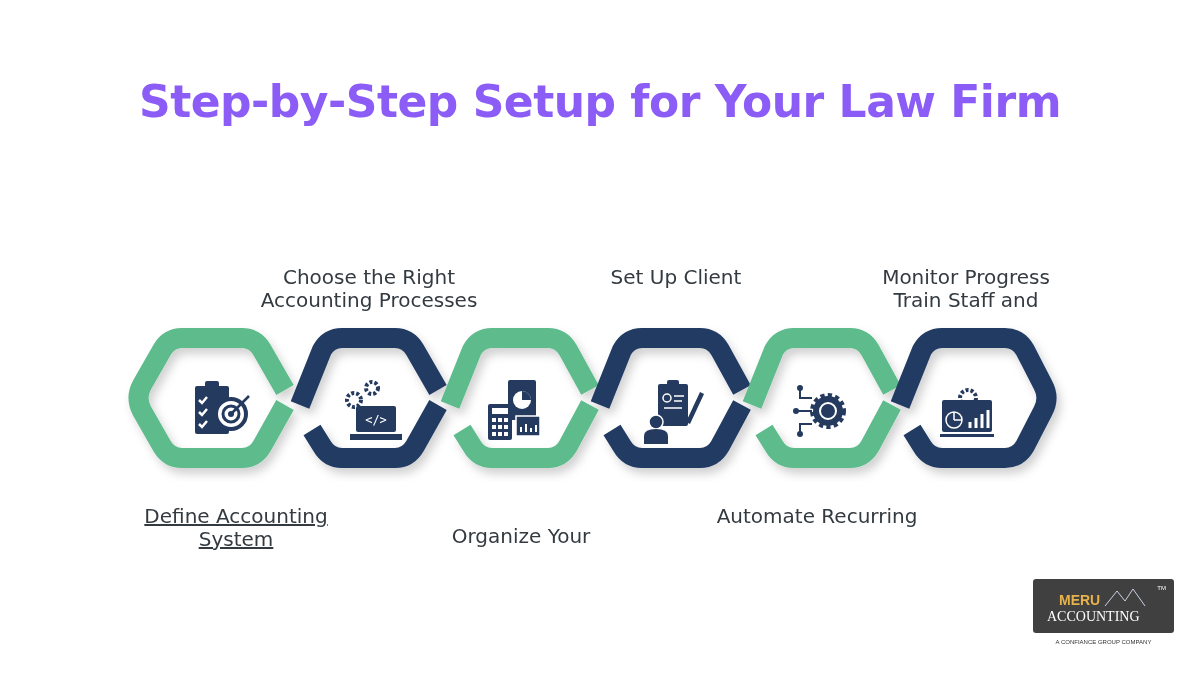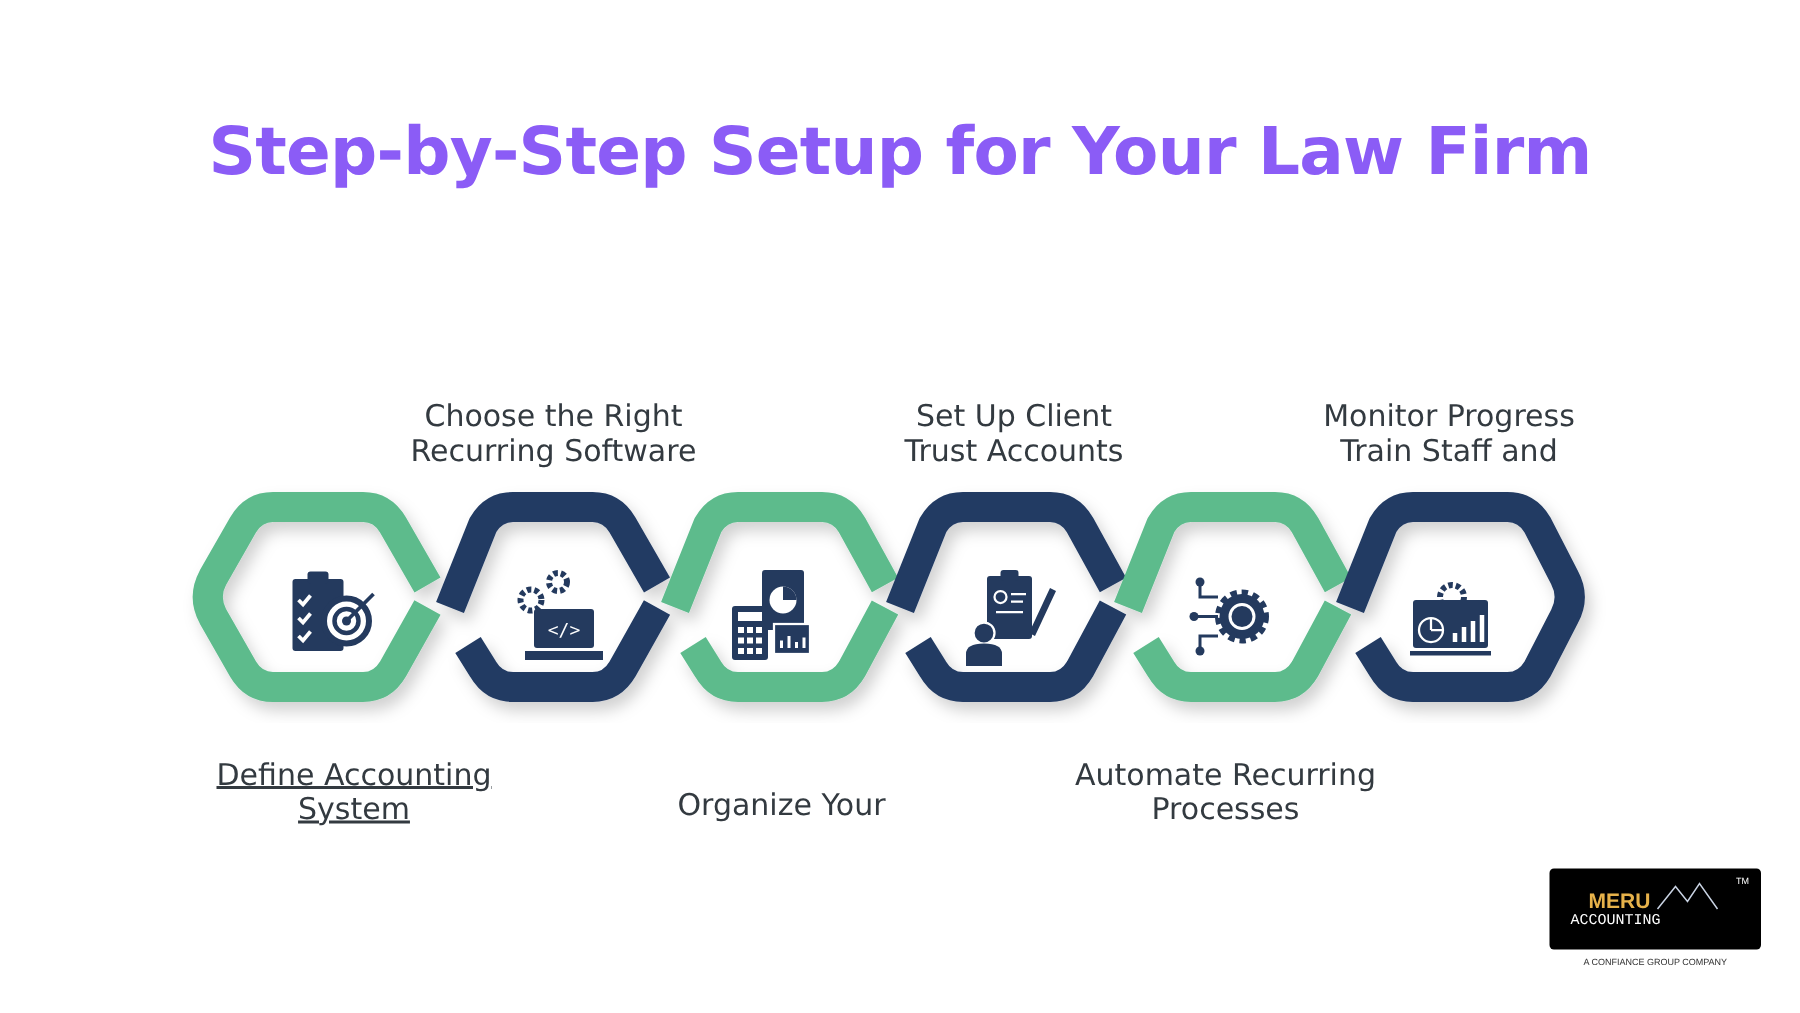--- a/index.html
+++ b/index.html
@@ -1,57 +1,55 @@
 <!DOCTYPE html>
 <html><head>
 <meta charset="utf-8">
 <style>
   html,body{margin:0;padding:0;background:#ffffff;}
   body{width:1200px;height:675px;position:relative;overflow:hidden;font-family:"DejaVu Sans","Liberation Sans",sans-serif;}
   .title{position:absolute;left:0;width:1200px;top:74px;text-align:center;color:#8b5cf6;font-weight:bold;font-size:44px;line-height:56px;letter-spacing:-0.5px;}
   .lbl{position:absolute;width:260px;text-align:center;color:#333a40;font-size:20px;line-height:23px;}
   .chain{position:absolute;left:0;top:0;}
   .icon{position:absolute;width:70px;height:70px;}
-  .logo{position:absolute;left:1033px;top:579px;width:141px;height:54px;background:#000000;border-radius:3px;}
+  .logo{position:absolute;left:1033px;top:579px;width:141px;height:54px;background:#404040;border-radius:3px;}
   .logo .meru{position:absolute;left:26px;top:13px;color:#e7b24a;font-weight:bold;font-size:14px;font-family:"Liberation Sans",sans-serif;}
-  .logo .acc{position:absolute;left:14px;top:30px;color:#ffffff;font-size:10px;font-family:Liberation Mono, monospace;text-align:right;}
+  .logo .acc{position:absolute;left:14px;top:30px;color:#ffffff;font-size:14px;font-family:Liberation Serif, serif;text-align:right;}
   .logo .tm{position:absolute;right:8px;top:6px;color:#fff;font-size:6px;font-family:"Liberation Sans",sans-serif;}
   .logo svg{position:absolute;left:70px;top:8px;}
   .sub{position:absolute;left:1033px;top:639px;width:141px;text-align:center;font-size:6px;color:#333;font-family:"Liberation Sans",sans-serif;}
 </style>
 </head>
 <body>
 
 <div class="title">
   <div>Step-by-Step Setup for Your Law Firm</div>
 </div>
 
 <div class="lbl" style="left:239px;top:266px;">
   <div>Choose the Right</div>
-  <div>Recurring Software</div>
+  <div>Accounting Processes</div>
 </div>
 <div class="lbl" style="left:546px;top:266px;">
   <div>Set Up Client</div>
-  <div>Trust Accounts</div>
 </div>
 <div class="lbl" style="left:836px;top:266px;">
   <div>Monitor Progress</div>
   <div>Train Staff and</div>
 </div>
 
 <div class="lbl" style="left:106px;top:505px;text-decoration:underline;">
   <div>Define Accounting</div>
   <div>System</div>
 </div>
 <div class="lbl" style="left:391px;top:505px;margin-top:20px;">
   <div>Organize Your</div>
 </div>
 <div class="lbl" style="left:687px;top:505px;">
   <div>Automate Recurring</div>
-  <div>Processes</div>
 </div>
 
 <svg class="chain" width="1200" height="675">
   <defs>
     <filter id="sh" x="-20%" y="-20%" width="140%" height="140%">
       <feDropShadow dx="4" dy="6" stdDeviation="5" flood-color="#000" flood-opacity="0.18"></feDropShadow>
     </filter>
   </defs>
   <g fill="none" stroke-width="20" stroke-linejoin="round" filter="url(#sh)">
 

